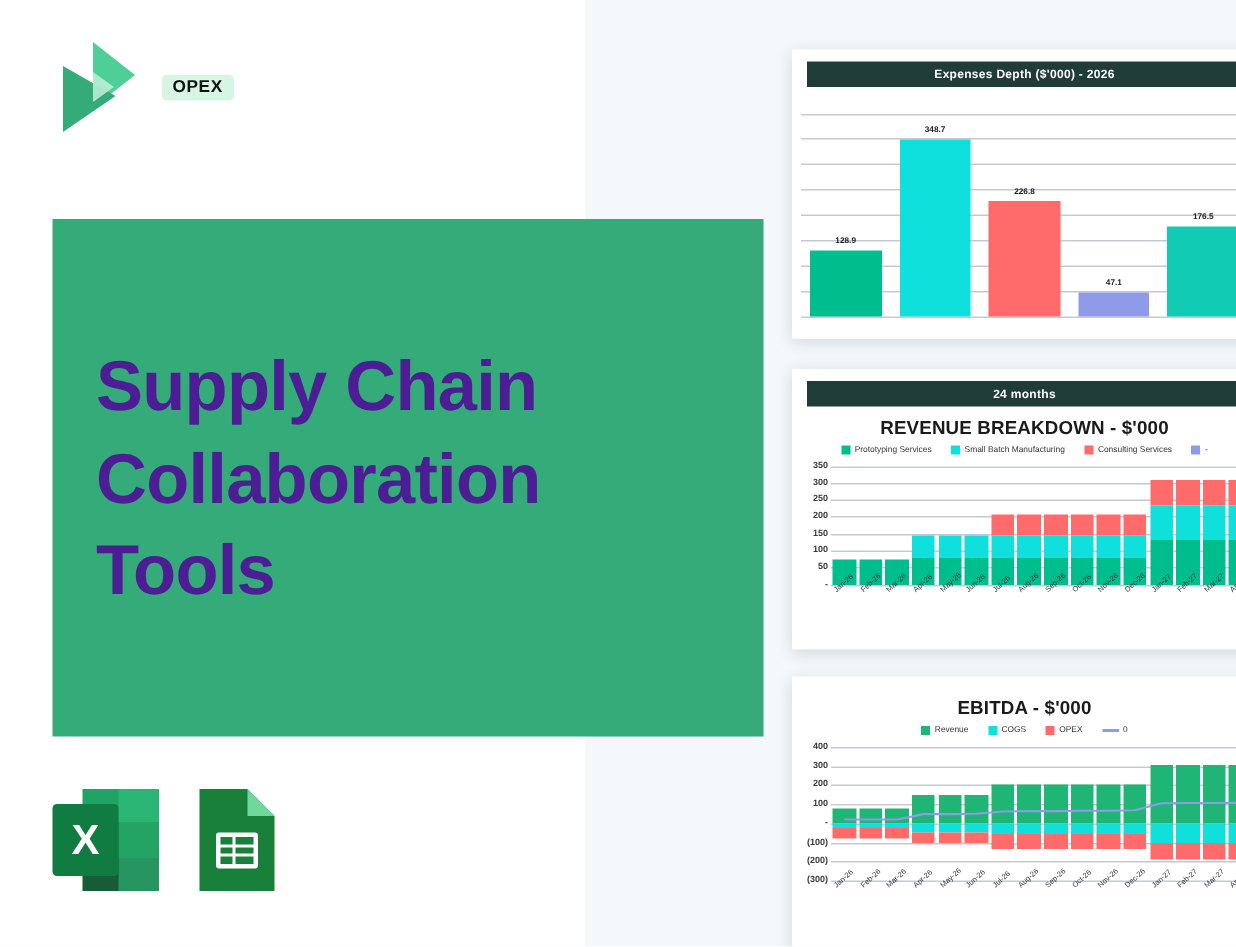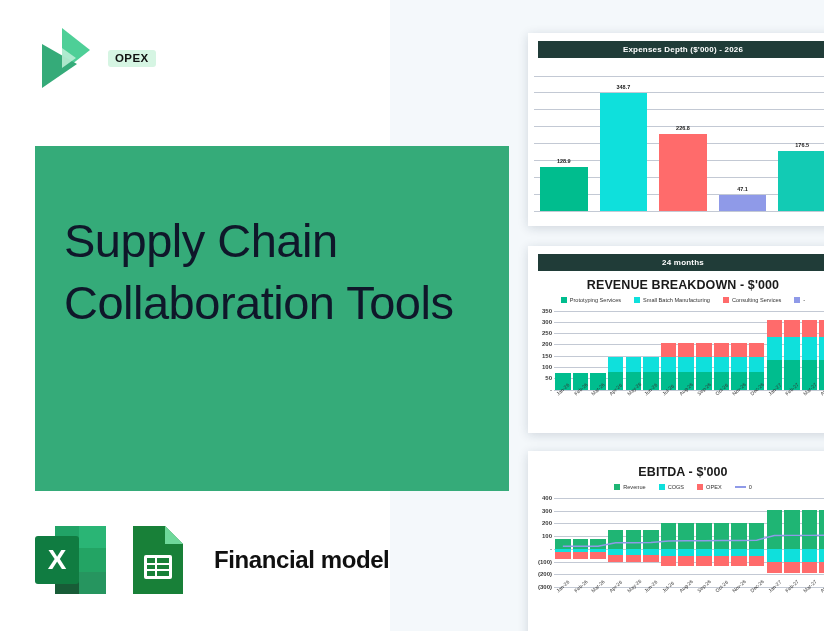--- a/index.html
+++ b/index.html
@@ -36,25 +36,25 @@
     font-size: 25px; font-weight: 800; letter-spacing: -0.8px;
     color: #101010;
   }
   
   .hero {
     position: absolute;
     left: 35px; top: 146px; width: 474px; height: 345px;
     background: #35ab79;
   }
   .hero-title {
-    position: absolute; left: 29px; top: 64px;
+    position: absolute; left: 29px; top: 80px;
     width: 420px;
-    color: #0f172a;
+    color: #4c1d95;
     font-size: 47px; line-height: 1.31;
-    font-weight: 400; letter-spacing: -0.5px;
+    font-weight: 700; letter-spacing: -0.5px;
   }
   
   .footer {
     position: absolute; left: 33px; top: 524px;
     display: flex; align-items: center; gap: 19px;
   }
   .xls-icon { position: relative; width: 75px; height: 72px; }
   .gs-icon  { position: relative; width: 62px; height: 72px; }
   .footer-label {
     font-size: 24px; font-weight: 800; color: #101010;
@@ -163,21 +163,20 @@
         <path d="M38 2 l18 18 H38 Z" fill="#6ed89a"></path>
         <rect x="17" y="31" width="28" height="24" rx="2" fill="#ffffff"></rect>
         <rect x="20" y="34" width="8" height="5" fill="#188038"></rect>
         <rect x="30" y="34" width="12" height="5" fill="#188038"></rect>
         <rect x="20" y="41" width="8" height="4" fill="#188038"></rect>
         <rect x="30" y="41" width="12" height="4" fill="#188038"></rect>
         <rect x="20" y="47" width="8" height="5" fill="#188038"></rect>
         <rect x="30" y="47" width="12" height="5" fill="#188038"></rect>
       </svg>
     </div>
-    <span class="footer-label">Financial model</span>
   </div>
 
   <div class="card" id="card-expenses">
     <div class="card-banner">Expenses Depth ($'000) - 2026</div>
     <div class="plot" id="plot-expenses" style="height:155px;margin-top:4px;">
         <div class="gridarea" style="left: 6px; right: 6px;">
           <div class="gridline" style="top: 14px;"></div>
           <div class="gridline" style="top: 30.875px;"></div>
           <div class="gridline" style="top: 47.75px;"></div>
           <div class="gridline" style="top: 64.625px;"></div>

